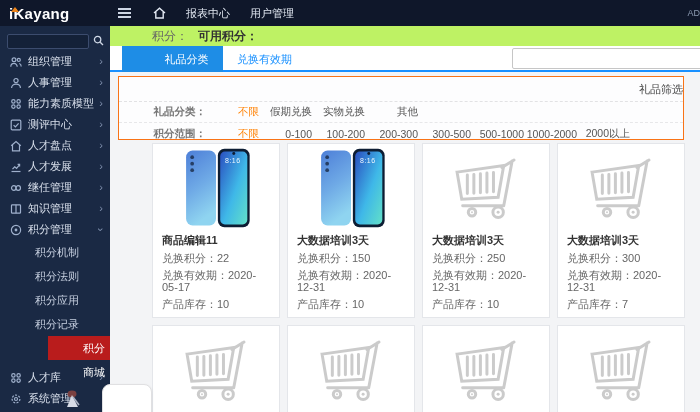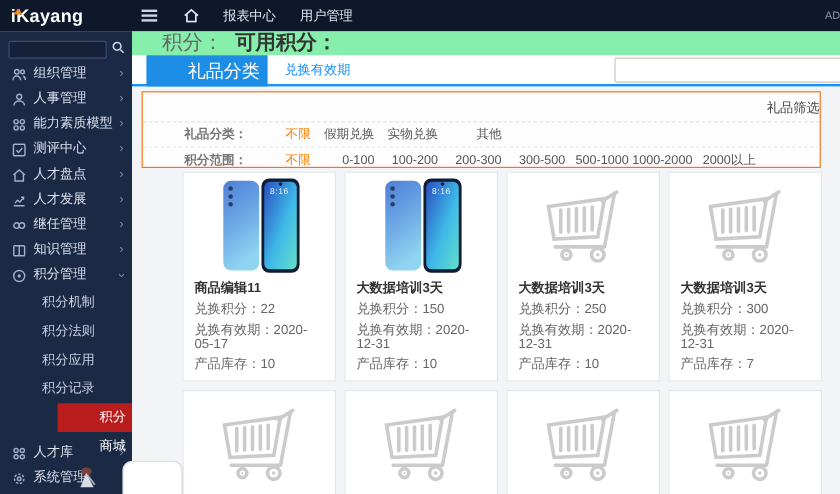--- a/index.html
+++ b/index.html
@@ -24,25 +24,25 @@
   .menu-item .mi-ic { width:12px; height:12px; margin-right:6px; flex:none; display:flex; }
   .menu-item .chev { position:absolute; right:7px; color:#7e8fac; font-size:11px; line-height:21px; }
   .chev.down { transform:rotate(90deg); transform-origin:center; }
   .submenu-item { height:24px; line-height:24px; padding-left:35px; font-size:11px; color:#c6cfdf; cursor:pointer; }
   .submenu-item.active { background:#b91c1c; color:#fff;margin-left:48px; }
   .side-gap { height:7px; }
   .mascot { position:absolute; left:60px; bottom:0; }
 
   
   .content { position:absolute; top:26px; left:110px; right:0; bottom:0; background:#f3f4f6; overflow:hidden; }
-  .pointsbar { height:20px; line-height:20px; padding-left:25px; font-size:17px; color:#666; background:#86efac; }
+  .pointsbar { height:20px; line-height:20px; padding-left:42px; font-size:12px; color:#666; background:#bef264; }
   .pointsbar b { color:#333; margin-left:10px; }
 
   .tabbar { position:relative; height:26px; background:#fff; border-bottom:2px solid #1890ff; }
-  .tab-active { position:absolute; left:12px; top:0; width:101px; height:26px; background:#1e8de6; color:#fff; font-size:15px; display:flex; align-items:center; justify-content:center; cursor:pointer;padding-left:28px; }
+  .tab-active { position:absolute; left:12px; top:0; width:101px; height:26px; background:#1e8de6; color:#fff; font-size:11px; display:flex; align-items:center; justify-content:center; cursor:pointer;padding-left:28px; }
   .tab-plain { position:absolute; left:127px; top:0; height:26px; line-height:26px; color:#1890ff; font-size:11px; cursor:pointer; }
   .tab-search { position:absolute; right:-16px; top:2px; width:204px; height:21px; background:#fff; border:1px solid #c6c6c6; border-radius:2px; outline:none; font-size:11px; padding:0 5px; }
 
   .filter { position:absolute; left:8px; top:50px; width:566px; height:64px; background:#fdfdfe; border:1px solid #f97316;text-align:right; }
   .filter-title { padding:5px 0 4px 10px; font-size:11px; color:#444; border-bottom:1px dashed #e2e2e4; }
   .f-row { display:flex; align-items:center; height:21px; padding-left:17px; border-bottom:1px dashed #e7e7e9; }
   .f-row:last-child { border-bottom:none; }
   .f-label { width:70px; font-size:10.5px; color:#777;font-weight:bold; }
   .f-opt { width:53px; font-size:10.5px; color:#555; cursor:pointer; white-space:nowrap; }
   .f-opt.orange { color:#ff8000; }

